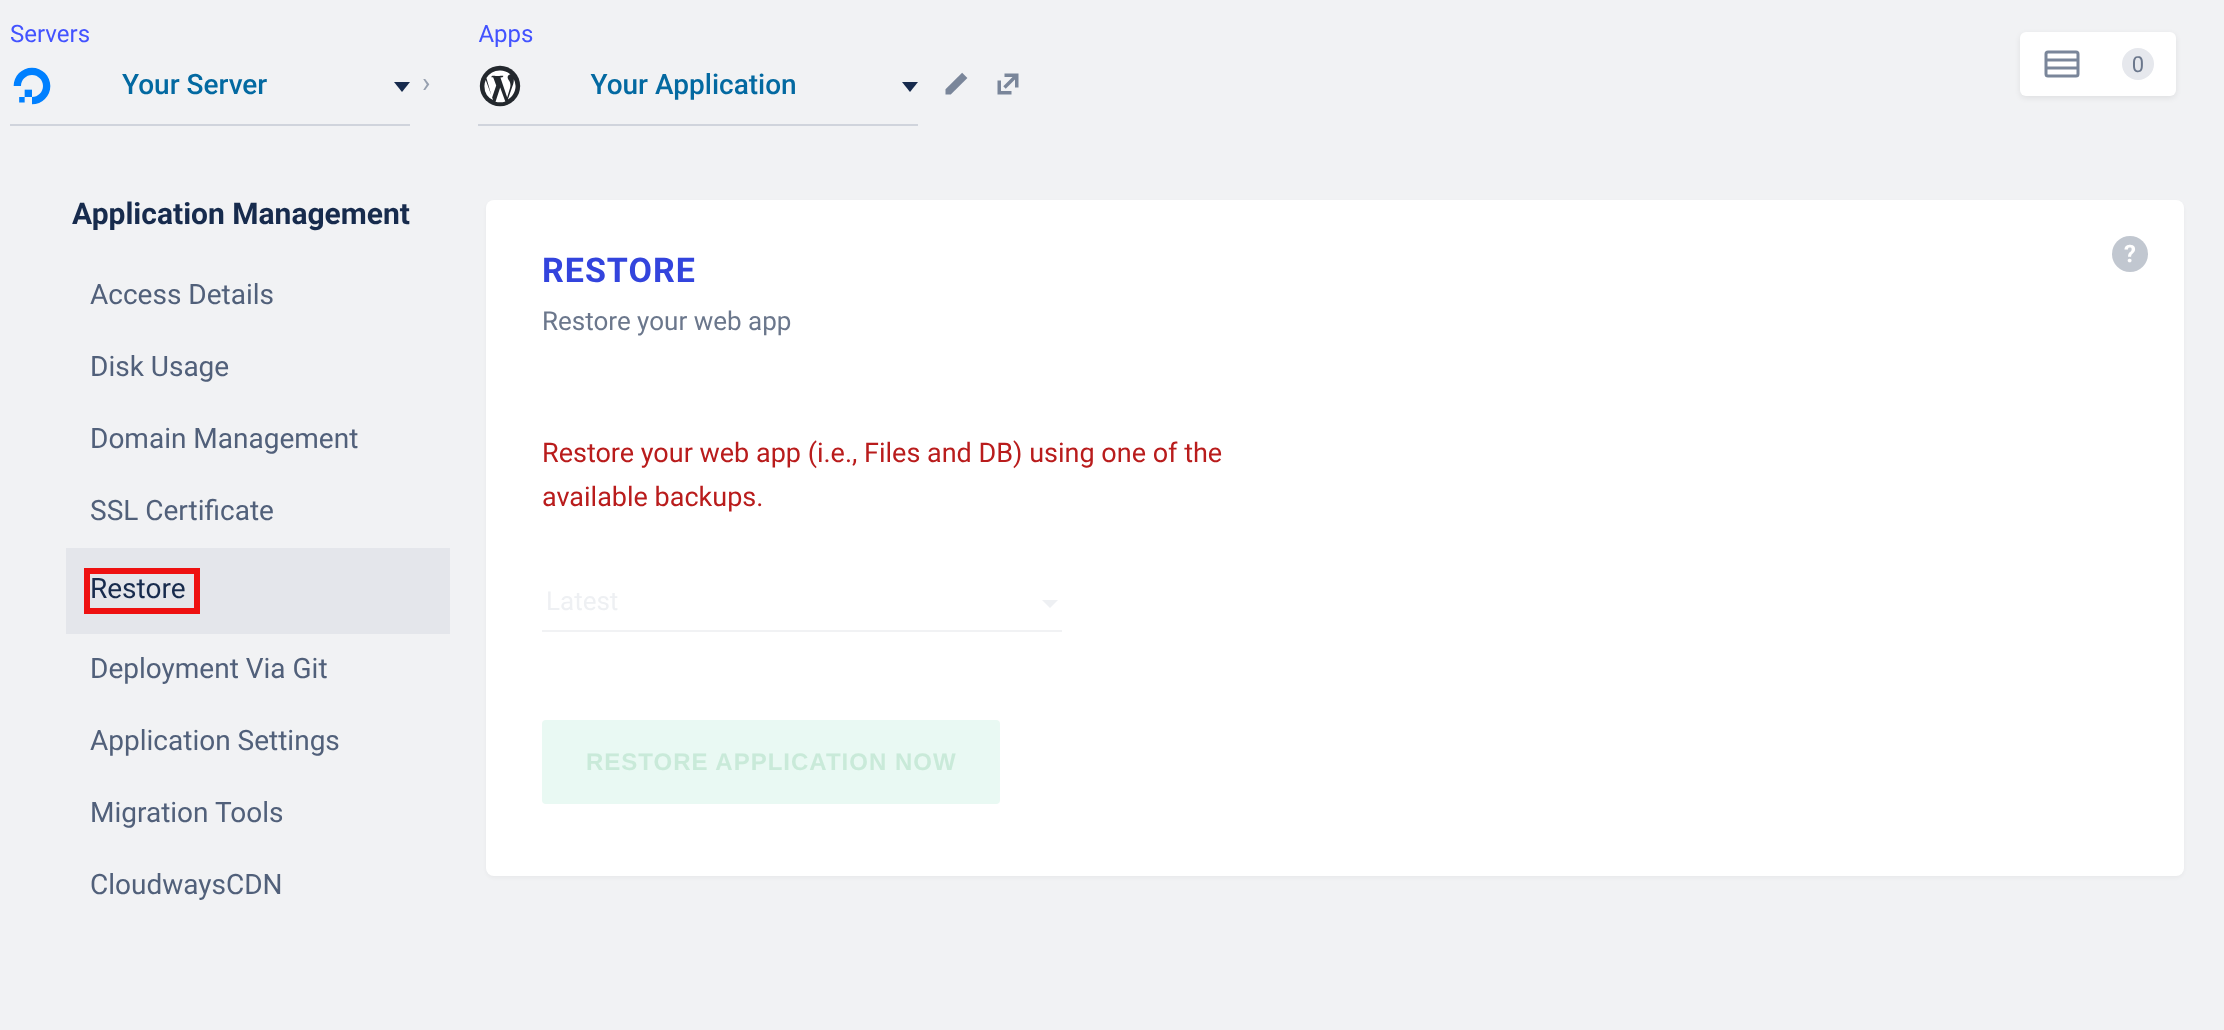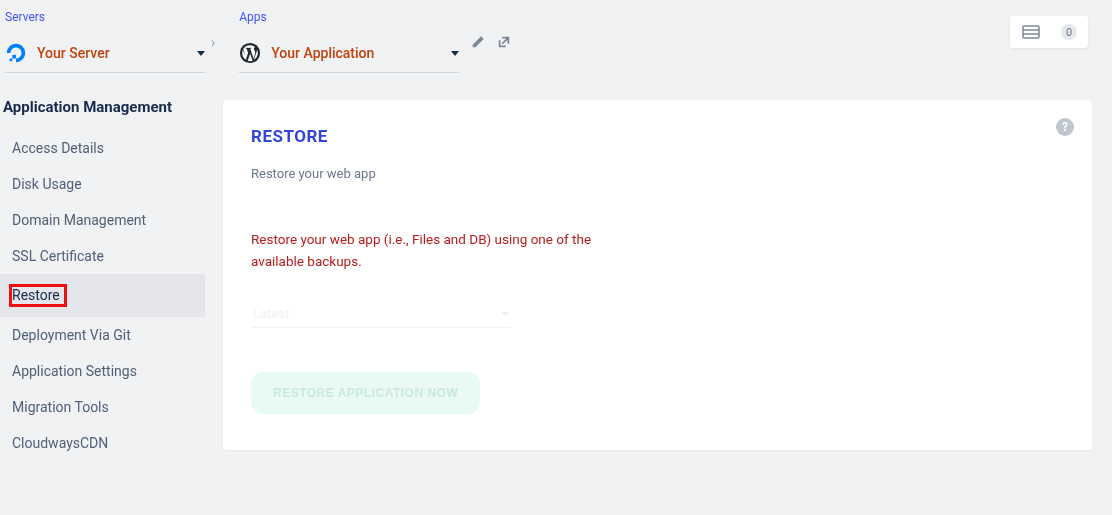--- a/index.html
+++ b/index.html
@@ -15,21 +15,20 @@
   .topbar {
     display: flex;
     align-items: flex-start;
     padding: 10px 0 0 0;
     position: relative;
     height: 68px;
   }
   .crumb-group {
     display: flex;
     flex-direction: column;
-    gap: 10px;
   }
   .crumb-group.servers { margin-left: 5px; width: 200px; }
   .crumb-group.apps { margin-left: 18px; width: 220px; }
   .crumb-label {
     font-size: 12px;
     color: #4353ff;
     margin-left: 0;
     margin-bottom: 4px;
   }
   .crumb-row {
@@ -44,23 +43,24 @@
   }
   .server-icon svg { width: 22px; height: 22px; }
   .wp-icon {
     width: 22px; height: 22px;
     margin-right: 10px;
     display: flex; align-items: center; justify-content: center;
   }
   .wp-icon svg { width: 22px; height: 22px; }
   .crumb-text {
     font-size: 14px;
-    color: #c2410c;
+    color: #0369a1;
     font-weight: 500;
     flex: 1;
+    margin-left: 24px;
   }
   .caret {
     width: 0; height: 0;
     border-left: 4px solid transparent;
     border-right: 4px solid transparent;
     border-top: 5px solid #172b4d;
     margin-left: 6px;
   }
   .crumb-sep {
     color: #97a0af;
@@ -101,21 +101,22 @@
     justify-content: center;
     padding: 0 4px;
     margin-left: 3px;
   }
   .layout {
     display: flex;
     align-items: flex-start;
   }
   .sidebar {
     width: 205px;
-    padding: 30px 0 0 0;
+    padding: 30px 0 0 13px;
+    margin-left: 20px;
   }
   .sidebar-title {
     font-size: 15px;
     font-weight: 700;
     color: #172b4d;
     padding: 0 0 14px 3px;
   }
   .nav-item {
     font-size: 14px;
     color: #51607a;
@@ -146,21 +147,21 @@
   }
   .card-title {
     font-size: 17px;
     font-weight: 700;
     color: #3344dd;
     letter-spacing: 0.5px;
   }
   .card-sub {
     font-size: 13px;
     color: #6b778c;
-    margin-top: 20px;
+    margin-top: 8px;
   }
   .card-desc {
     font-size: 13.5px;
     color: #b91c1c;
     margin-top: 48px;
     max-width: 360px;
     line-height: 1.6;
   }
   .help-icon {
     position: absolute;
@@ -195,21 +196,21 @@
   }
   .restore-btn {
     margin-top: 44px;
     background: #e9f9f3;
     color: #c9ead9;
     font-size: 12px;
     font-weight: 600;
     letter-spacing: 0.5px;
     padding: 14px 22px;
     border: none;
-    border-radius: 12px;
+    border-radius: 2px;
     cursor: not-allowed;
   }
 </style>
 </head>
 <body>
 
 <div class="topbar">
   <div class="crumb-group servers">
     <div class="crumb-label">Servers</div>
     <div class="crumb-row">

